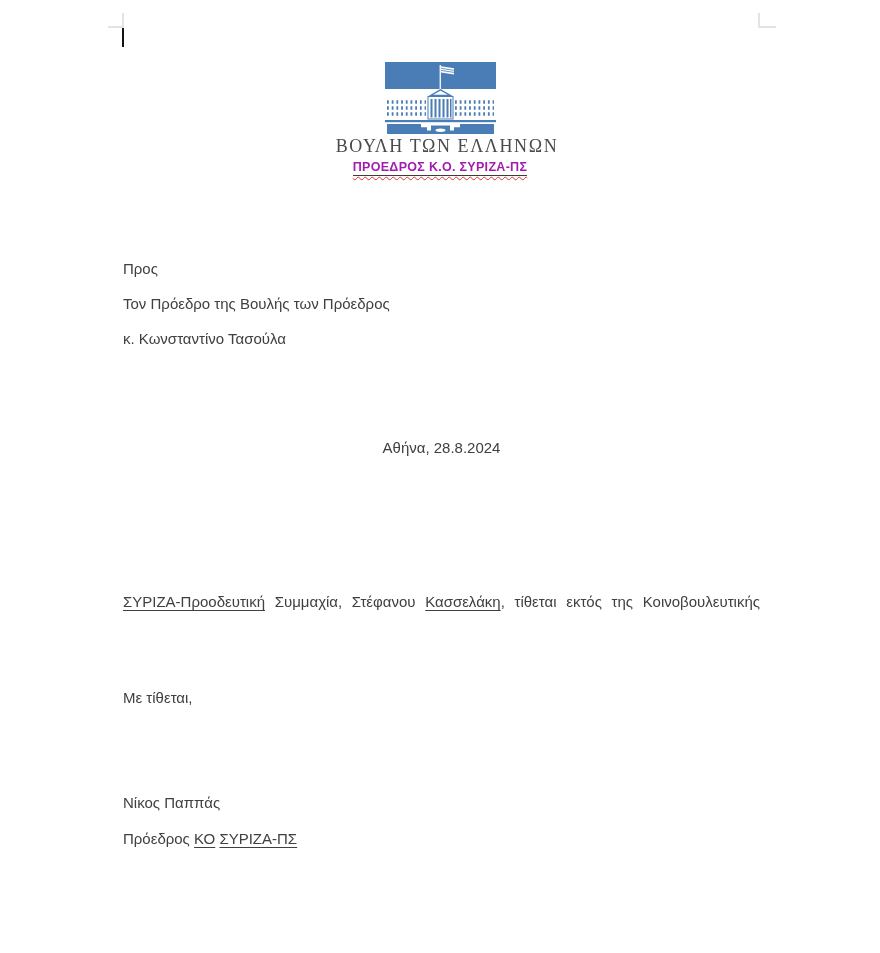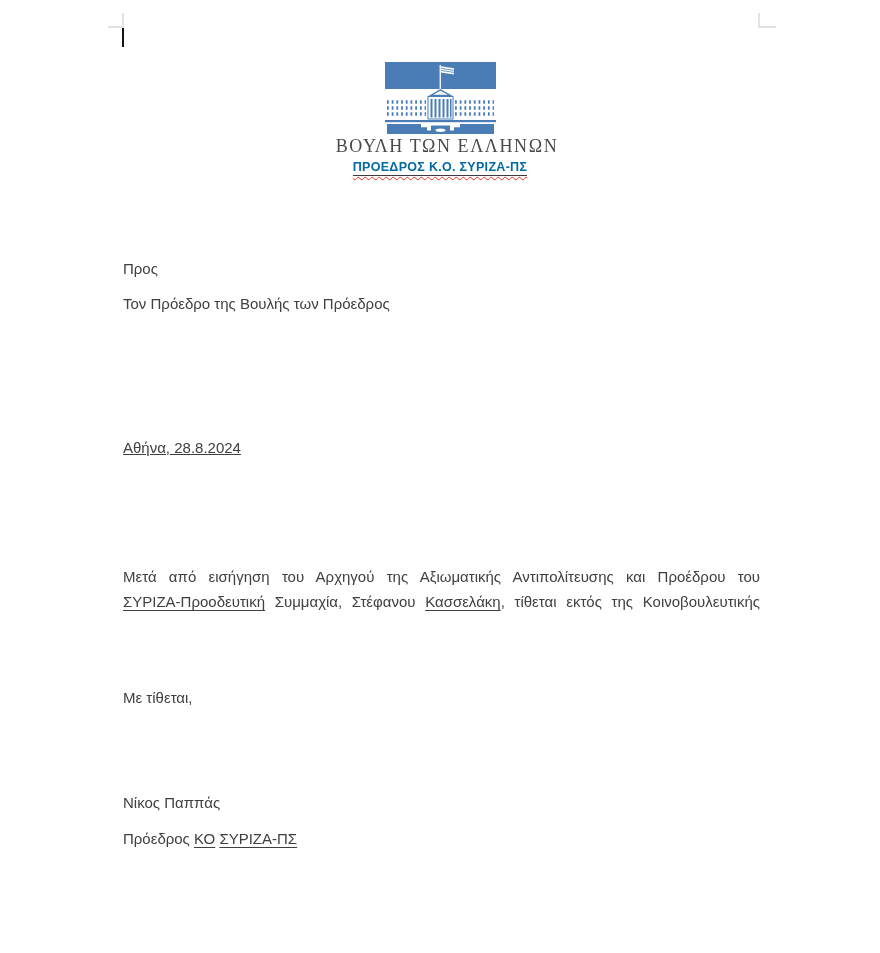--- a/index.html
+++ b/index.html
@@ -32,33 +32,33 @@
     position: absolute; left: 7px; top: 136px; width: 100%;
     text-align: center;
     font-family: "Liberation Serif", "DejaVu Serif", serif;
     font-size: 18px; letter-spacing: 1.6px; color: #4a4a4e;
   }
   .sender-line {
     position: absolute; left: 0; top: 157px; width: 100%;
     text-align: center;
   }
   .sender-title {
-    font-size: 12.5px; font-weight: bold; letter-spacing: 0.3px; color: #0369a1;
+    font-size: 12.5px; font-weight: bold; letter-spacing: 0.3px; color: #a21caf;
     border-bottom: 1.5px solid #3c3c3f; padding-bottom: 1px;
     text-decoration-line: underline; text-decoration-style: wavy;
     text-decoration-color: #e63228; text-decoration-thickness: 1px;
     text-underline-offset: 4.5px;
   }
   .line {
     position: absolute; left: 123px; width: 637px;
     font-size: 15px; line-height: 19px; height: 19px;
     color: #404040;
   }
   .justify { text-align: justify; text-align-last: justify; }
-  .alignright { text-align: left; text-decoration: underline; }
+  .alignright { text-align: center; }
   .wavy {
     text-decoration-line: underline; text-decoration-style: wavy;
     text-decoration-color: #e63228; text-decoration-thickness: 1px;
     text-underline-offset: 3px;
     text-decoration: underline;
   }
 </style>
 </head>
 <body>
 
@@ -106,25 +106,25 @@
       <ellipse cx="56.5" cy="68.2" rx="5" ry="1.7" fill="#ffffff"></ellipse>
     </svg>
   </div>
 
   <div class="org-name">ΒΟΥΛΗ ΤΩΝ ΕΛΛΗΝΩΝ</div>
 
   <div class="sender-line"><span class="sender-title">ΠΡΟΕΔΡΟΣ Κ.Ο. ΣΥΡΙΖΑ-ΠΣ</span></div>
 
   <div class="line" style="top:259px">Προς</div>
   <div class="line" style="top:294px">Τον Πρόεδρο της Βουλής των Πρόεδρος</div>
+  <div class="line" style="top:329px">κ. Κωνσταντίνο Τασούλα</div>
 
   <div class="line alignright" style="top:438px">Αθήνα, 28.8.2024</div>
 
 
-  <div class="line justify" style="top:567px">Μετά από εισήγηση του Αρχηγού της Αξιωματικής Αντιπολίτευσης και Προέδρου του</div>
 
   <div class="line justify" style="top:592px"><span class="wavy">ΣΥΡΙΖΑ-Προοδευτική</span><span> Συμμαχία, Στέφανου </span><span class="wavy">Κασσελάκη</span><span>, τίθεται εκτός της Κοινοβουλευτικής</span></div>
 
 
   <div class="line" style="top:688px">Με τίθεται,</div>
 
   <div class="line" style="top:793px">Νίκος Παππάς</div>
 
   <div class="line" style="top:829px"><span>Πρόεδρος </span><span class="wavy">ΚΟ</span><span> </span><span class="wavy">ΣΥΡΙΖΑ-ΠΣ</span></div>
 

